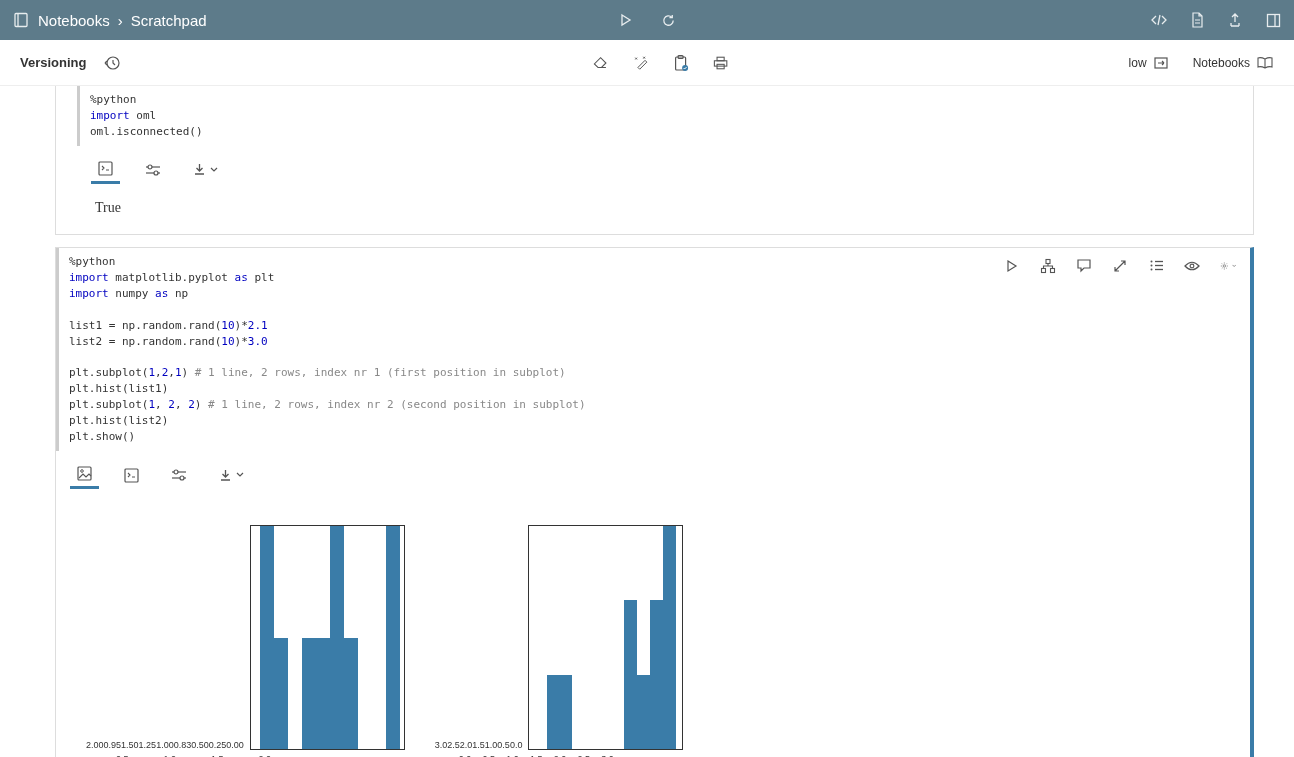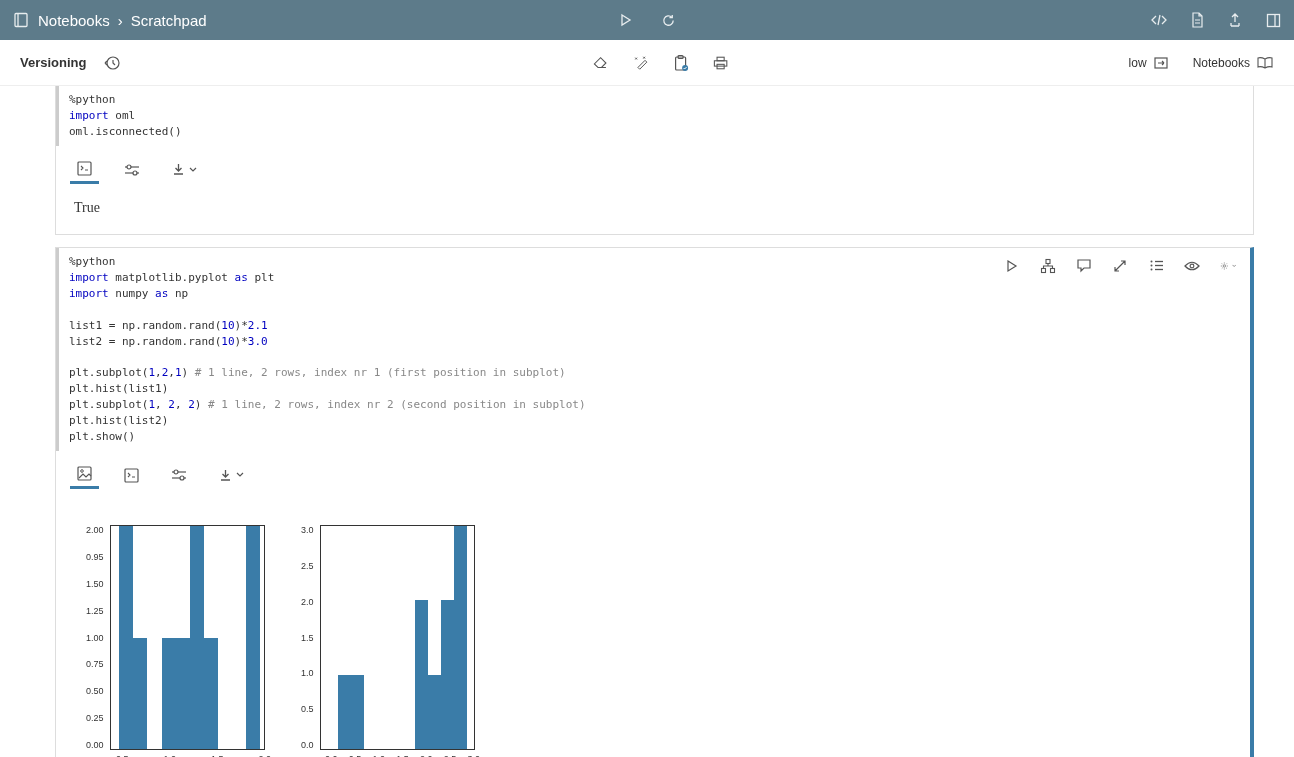--- a/index.html
+++ b/index.html
@@ -31,21 +31,21 @@
 .output-toolbar .tab-btn { padding: 4px 6px; cursor: pointer; }
 .output-toolbar .tab-btn.active { border-bottom: 3px solid #3a7ca8; }
 
 .output-text { padding: 10px 18px 18px 18px; font-family: Liberation Serif, serif; font-size: 14px; }
 
 .cell-toolbar { position: absolute; right: 14px; top: 10px; display: flex; gap: 20px; align-items: center; }
 .mini-icon { width: 16px; height: 16px; cursor: pointer; display: flex; align-items: center; justify-content: center; }
 
 .chart-area { padding: 30px 20px 10px 30px; display: flex; gap: 30px; }
 .chart-wrap { display: flex; }
-.chart-yaxis { display: flex; flex-direction: column; justify-content: space-between; align-items: flex-end; font-size: 9px; color: #333; padding-right: 6px; }
+.chart-yaxis { display: flex; justify-content: space-between; align-items: flex-end; font-size: 9px; color: #333; padding-right: 6px; }
 .chart-plot { border: 1px solid #333; position: relative; }
 .chart-bars { position: absolute; left: 0; right: 0; bottom: 0; top: 0; display: flex; align-items: flex-end; }
 .chart-xaxis { display: flex; justify-content: space-between; font-size: 9px; color: #333; padding-top: 4px; }
 
 svg { display: block; }
 .stroke-w { stroke: #e8edef; }
 </style>
 </head>
 <body>
 
@@ -149,21 +149,21 @@
       <span>Notebooks</span>
       <svg width="18" height="14" viewBox="0 0 18 14">
           <path d="M2 2 Q5 1 9 3 Q13 1 16 2 V11 Q13 10 9 12 Q5 10 2 11 Z M9 3 V12" fill="none" stroke="#555" stroke-width="1.1"></path>
         </svg>
     </div>
   </div>
 </div>
 
 <div class="notebook-area">
 
-  <div class="cell" style="border-top:none;">
+  <div class="cell" style="border-top:none;padding-left:21px;">
     <div class="code-block"><span>%python</span>
 <span class="kw">import</span><span> oml</span>
 <span>oml.isconnected()</span></div>
     <div class="output-toolbar">
       <span class="tab-btn active">
         <svg width="17" height="17" viewBox="0 0 17 17">
             <rect x="2" y="2" width="13" height="13" rx="1" fill="none" stroke="#555" stroke-width="1.2"></rect>
             <path d="M5 6 L7 8 L5 10 M9 10 H12" fill="none" stroke="#555" stroke-width="1.1"></path>
           </svg>
       </span>
@@ -286,21 +286,21 @@
     <div class="chart-area">
 
       <div>
         <div class="chart-wrap">
           <div class="chart-yaxis" id="yaxis-0" style="height:225px;">
               <span>2.00</span>
               <span>0.95</span>
               <span>1.50</span>
               <span>1.25</span>
               <span>1.00</span>
-              <span>0.75</span>
+              <span>0.83</span>
               <span>0.50</span>
               <span>0.25</span>
               <span>0.00</span>
             </div>
           <div class="chart-plot" style="width:155px;height:225px;">
             <div class="chart-bars" id="bars-0">
                 <div style="position: absolute; left: 5.7971%; width: 9.17874%; bottom: 0px; height: 100%; background: rgb(58, 124, 168);"></div>
                 <div style="position: absolute; left: 14.9758%; width: 9.17874%; bottom: 0px; height: 50%; background: rgb(58, 124, 168);"></div>
                 <div style="position: absolute; left: 24.1546%; width: 9.17874%; bottom: 0px; height: 0%; background: rgb(58, 124, 168);"></div>
                 <div style="position: absolute; left: 33.3333%; width: 9.17874%; bottom: 0px; height: 50%; background: rgb(58, 124, 168);"></div>

